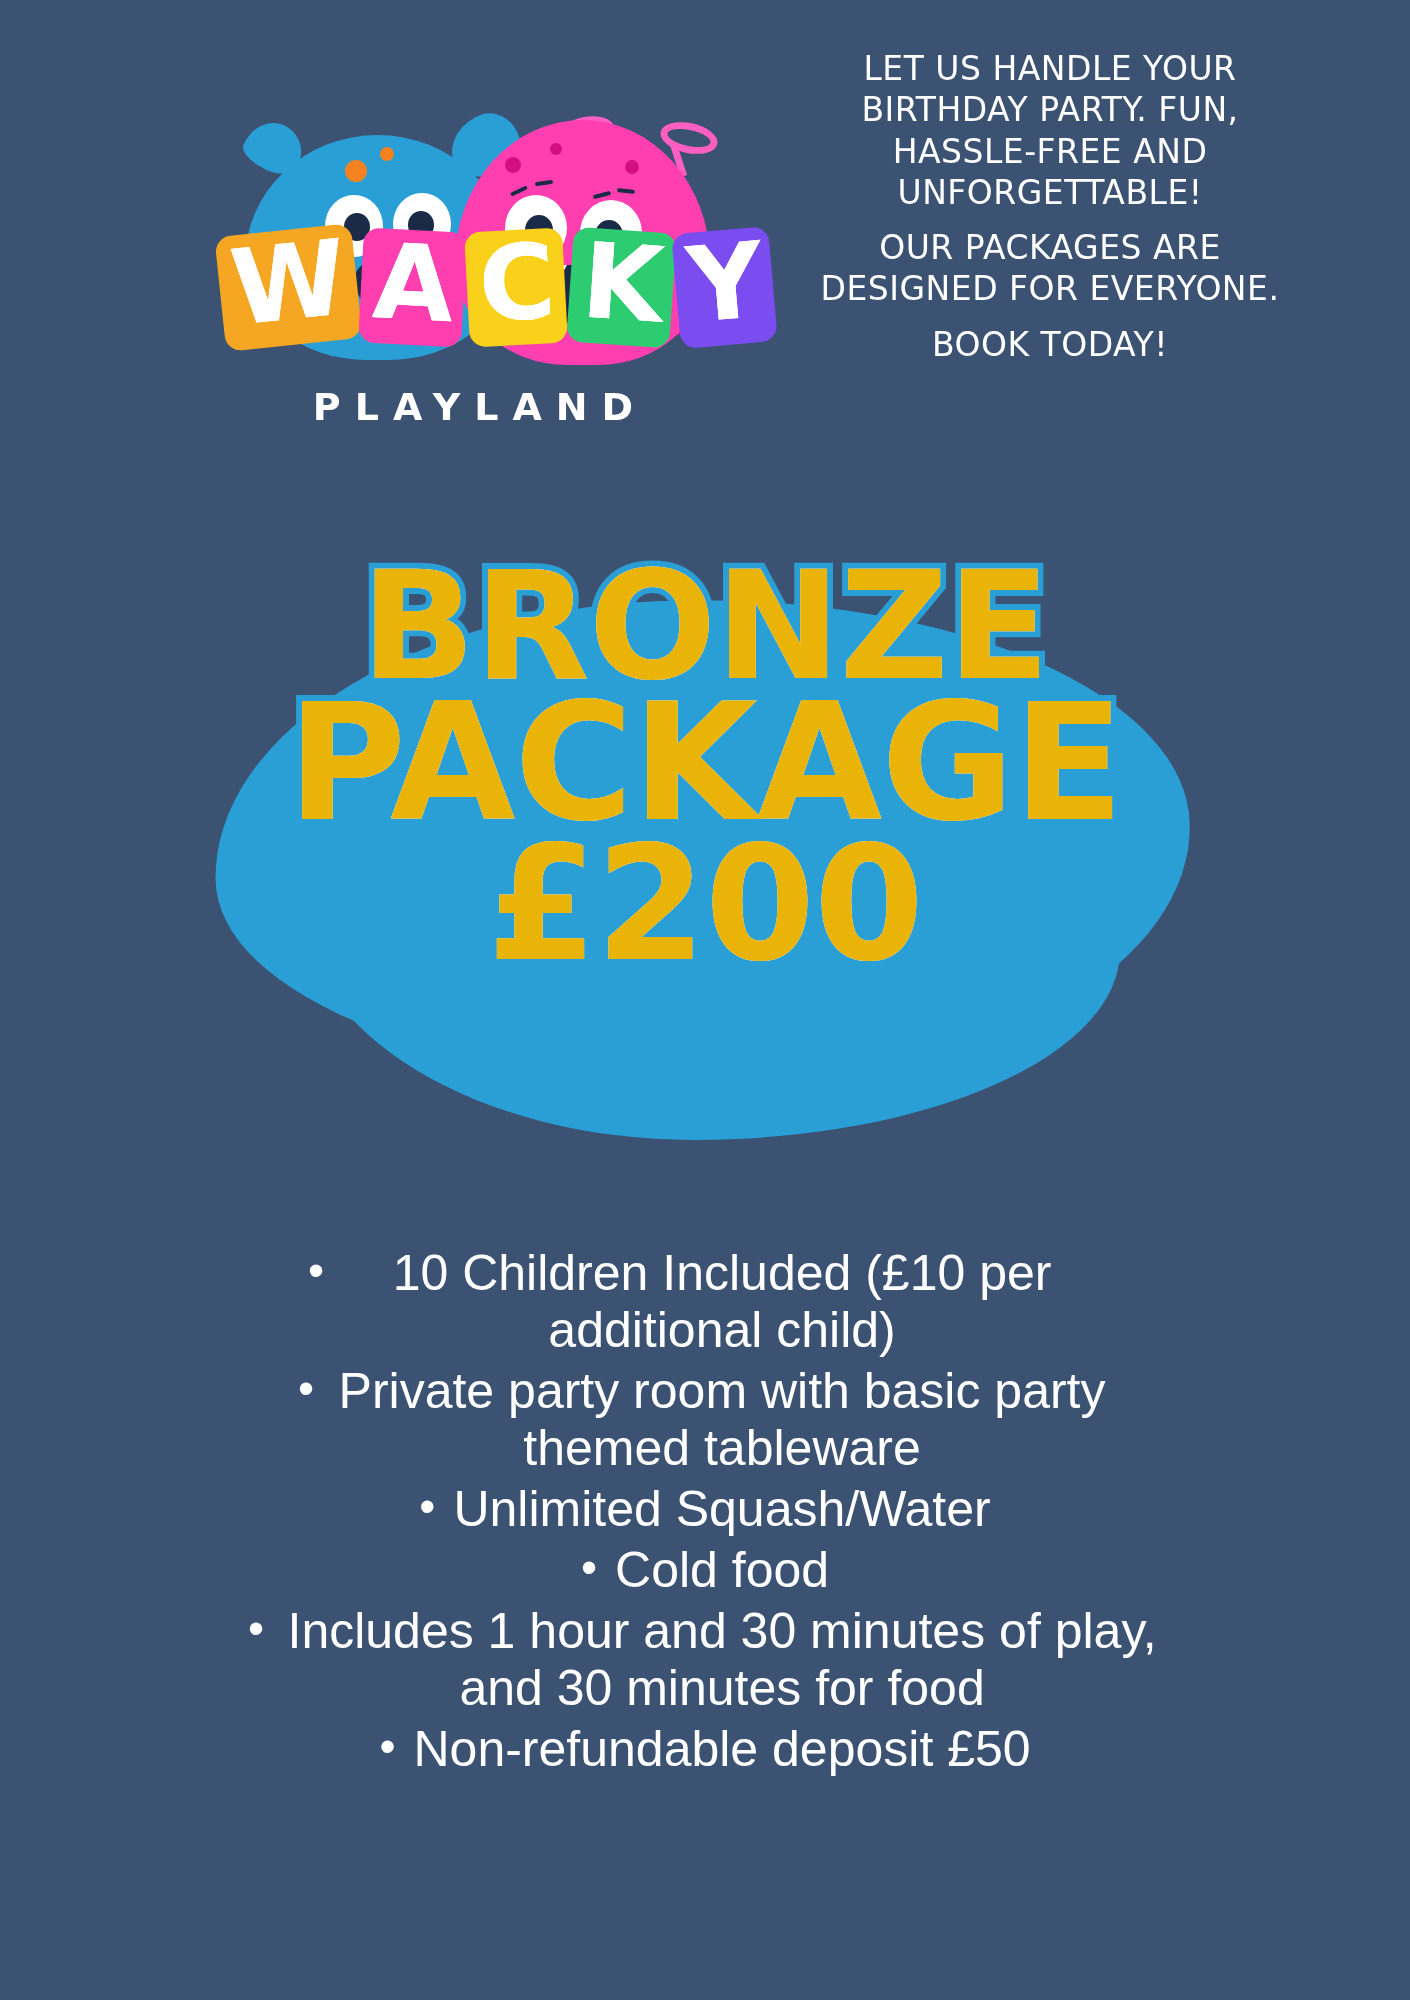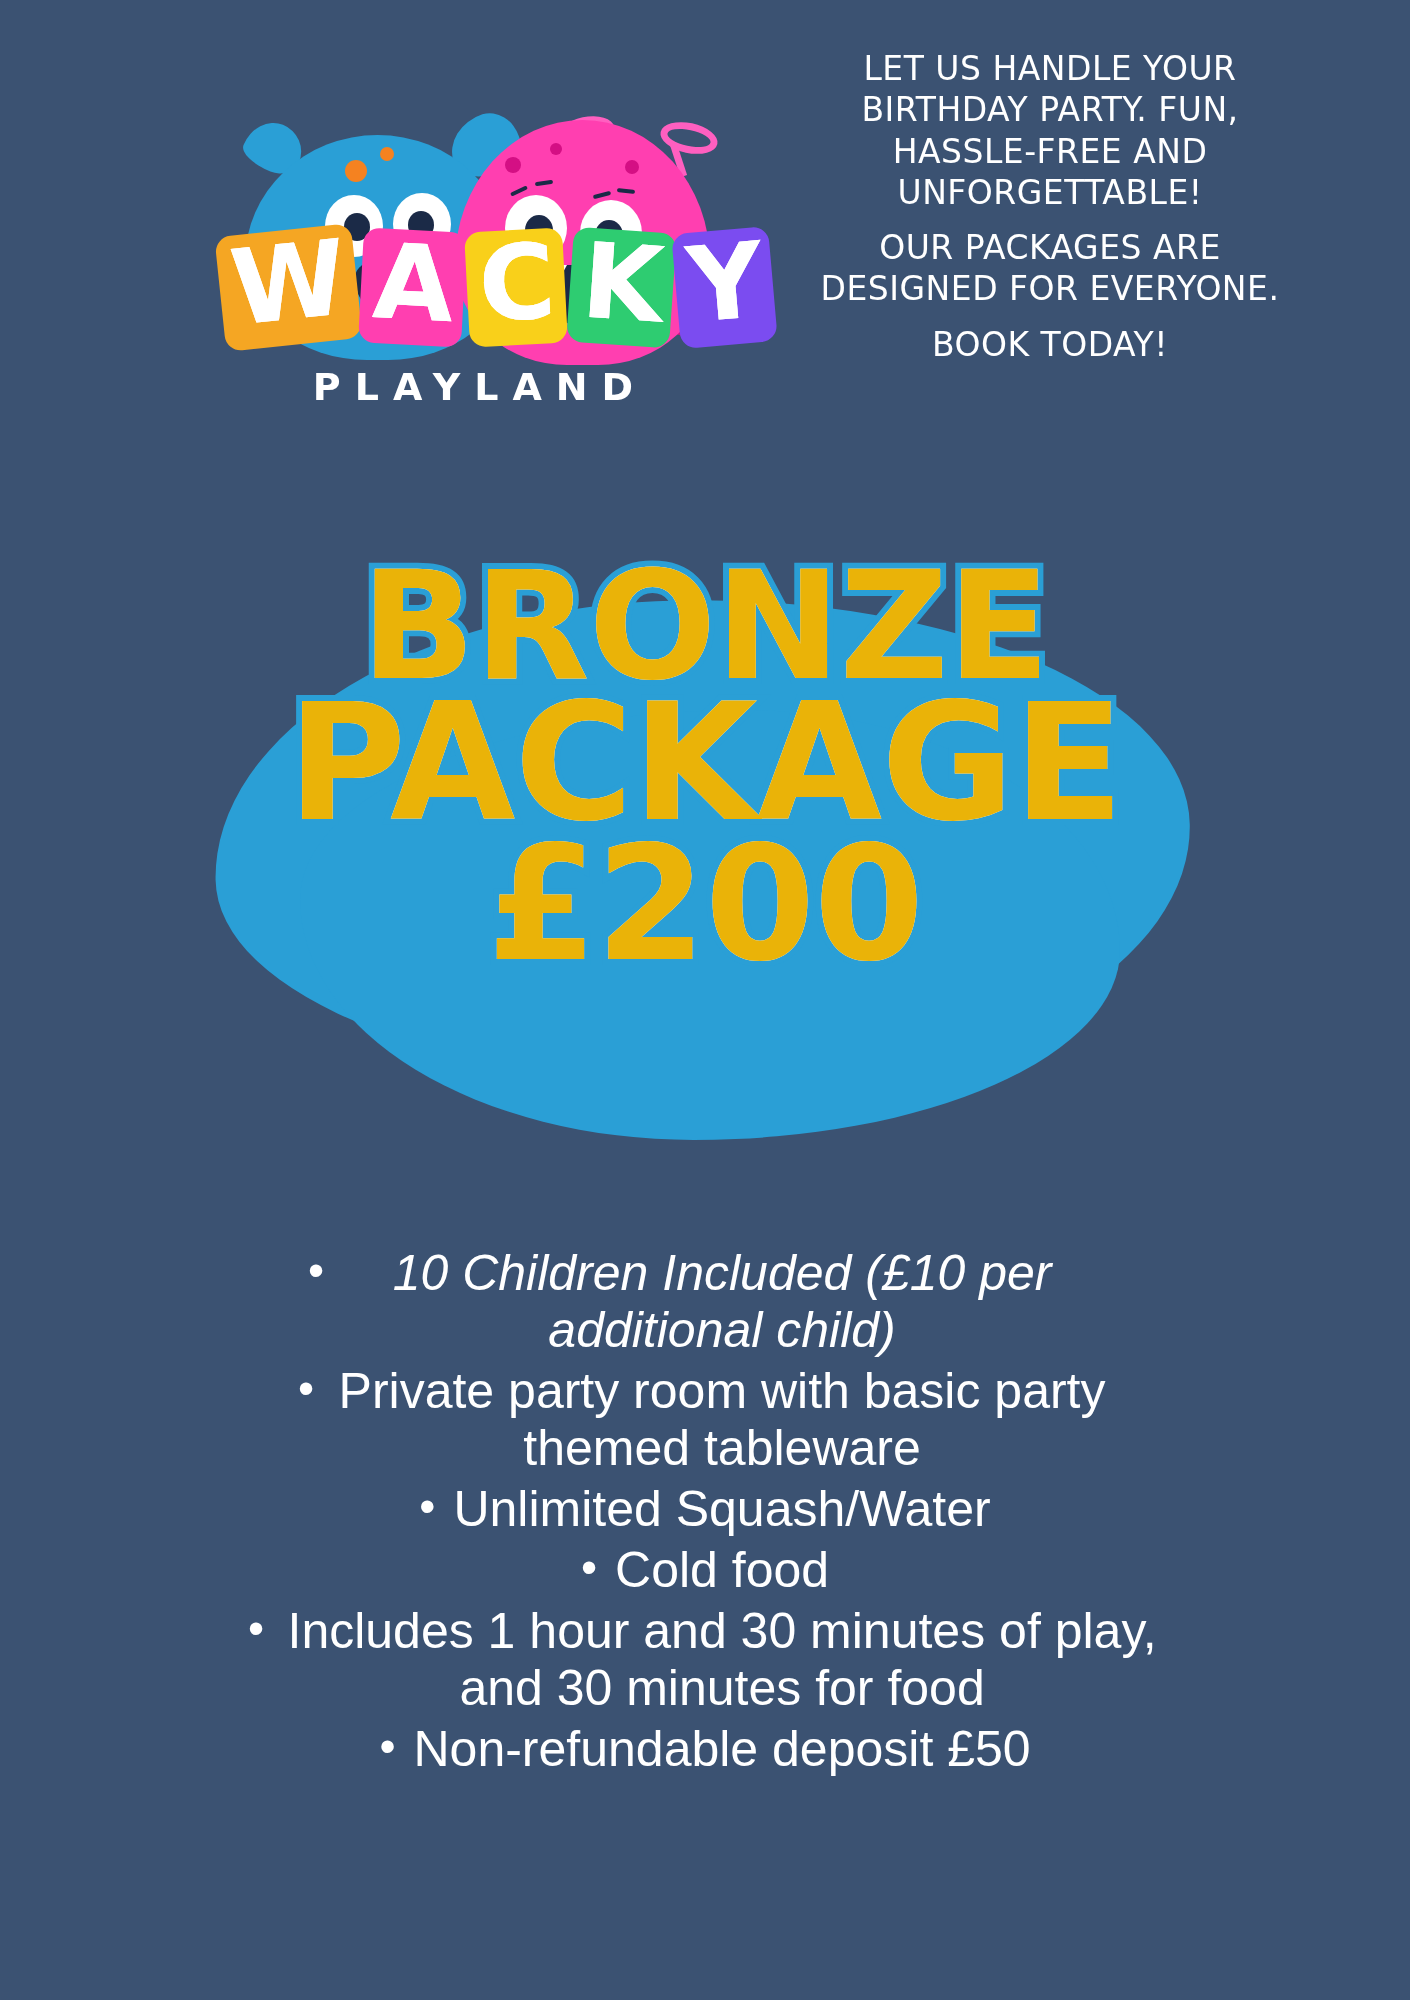--- a/index.html
+++ b/index.html
@@ -190,21 +190,21 @@
   }
   .wm-l0 { background: #f5a623; transform: rotate(-6deg); }
   .wm-l1 { background: #ff3fb0; transform: rotate(3deg); }
   .wm-l2 { background: #f9d01a; transform: rotate(-3deg); color: #fff; }
   .wm-l3 { background: #2ecc71; transform: rotate(4deg); }
   .wm-l4 { background: #7b4cf0; transform: rotate(-5deg); }
 
   .playland {
     position: absolute;
     left: 95px;
-    top: 320px;
+    top: 340px;
     width: 430px;
     text-align: center;
     color: #ffffff;
     font-family: "DejaVu Sans", sans-serif;
     font-weight: 700;
     font-size: 38px;
     letter-spacing: 14px;
   }
 
   
@@ -298,21 +298,21 @@
     margin-right: 18px;
     color: #ffffff;
   }
   .feat-text {
     font-size: 50px;
     line-height: 1.14;
     text-align: center;
     max-width: 960px;
     font-weight: 400;
   }
-  .feat-0 .feat-text { max-width: 760px; font-style: italic; }
+  .feat-0 .feat-text { max-width: 760px; }
   .feat-1 .feat-text { max-width: 780px; }
   .feat-4 .feat-text { max-width: 880px; }
 </style>
 </head>
 <body>
 
 <div id="poster">
 
   <div class="header">
 

